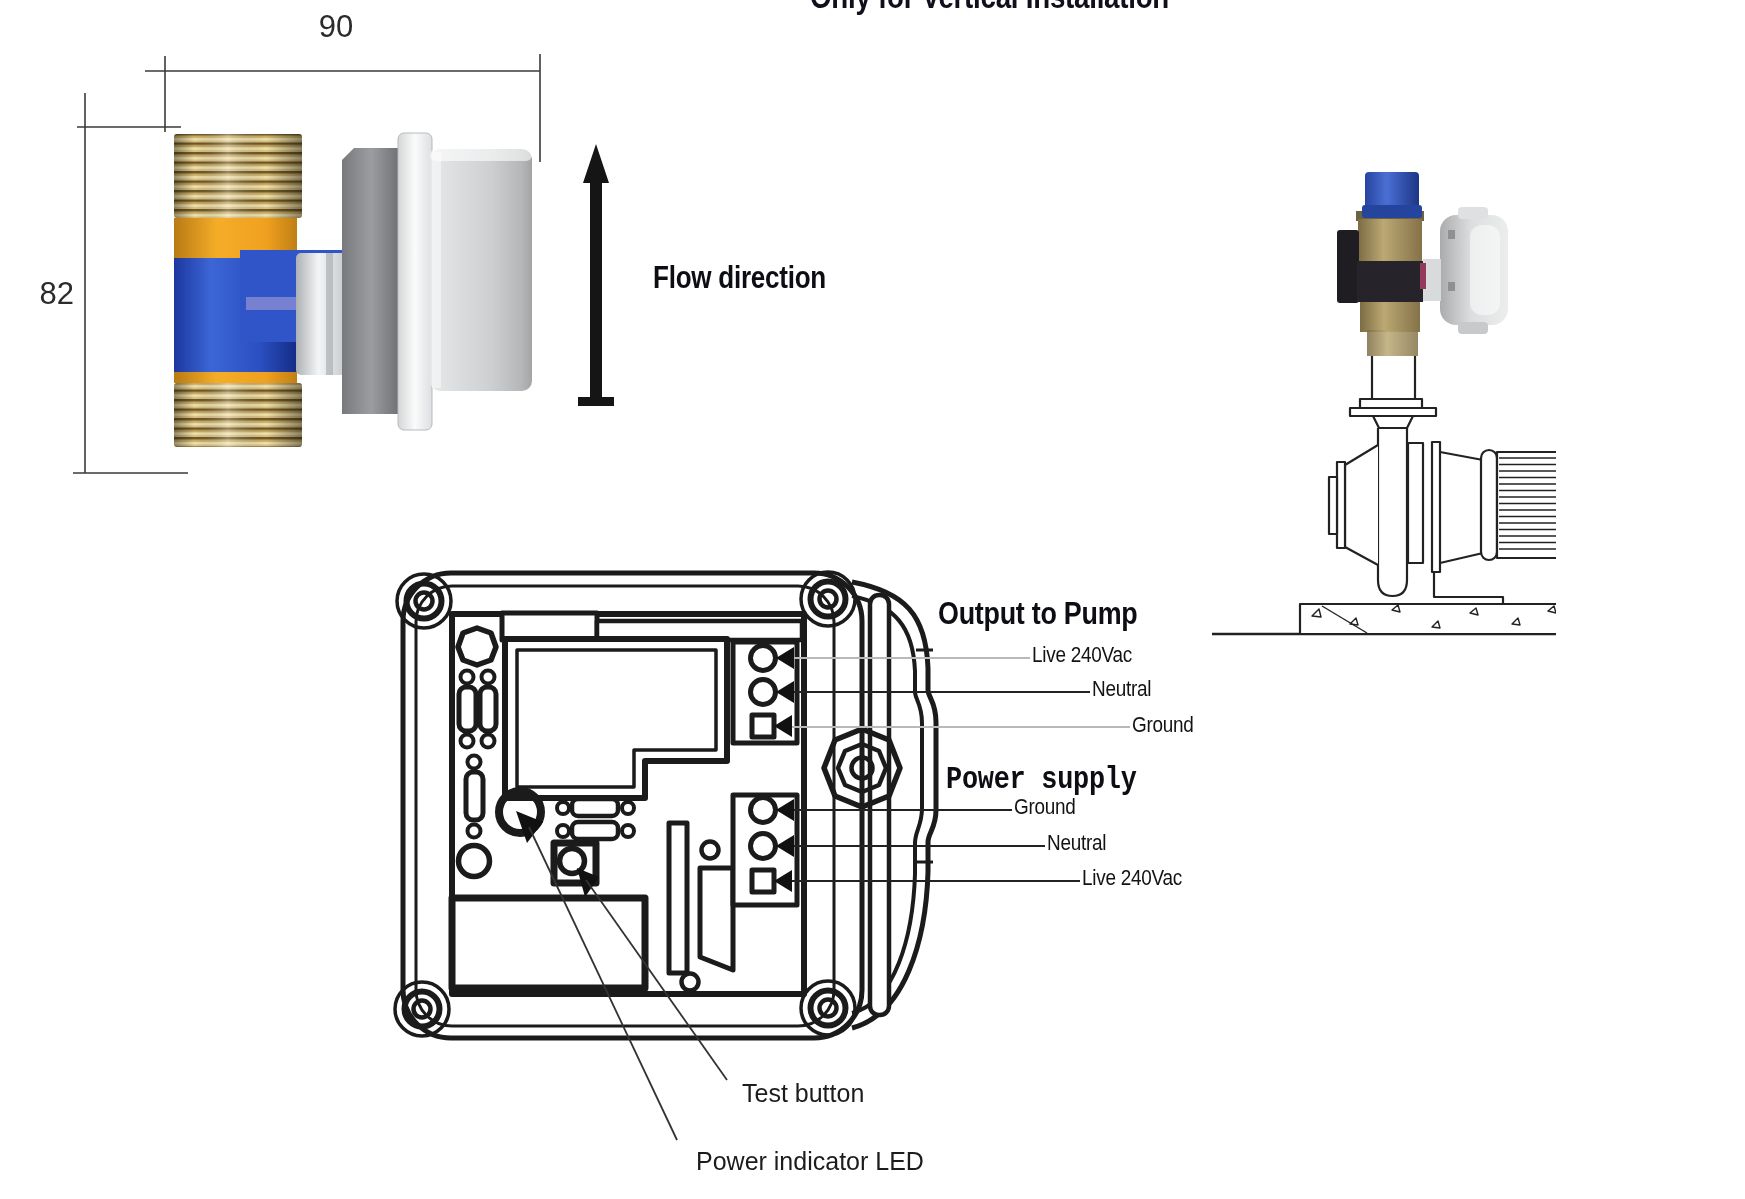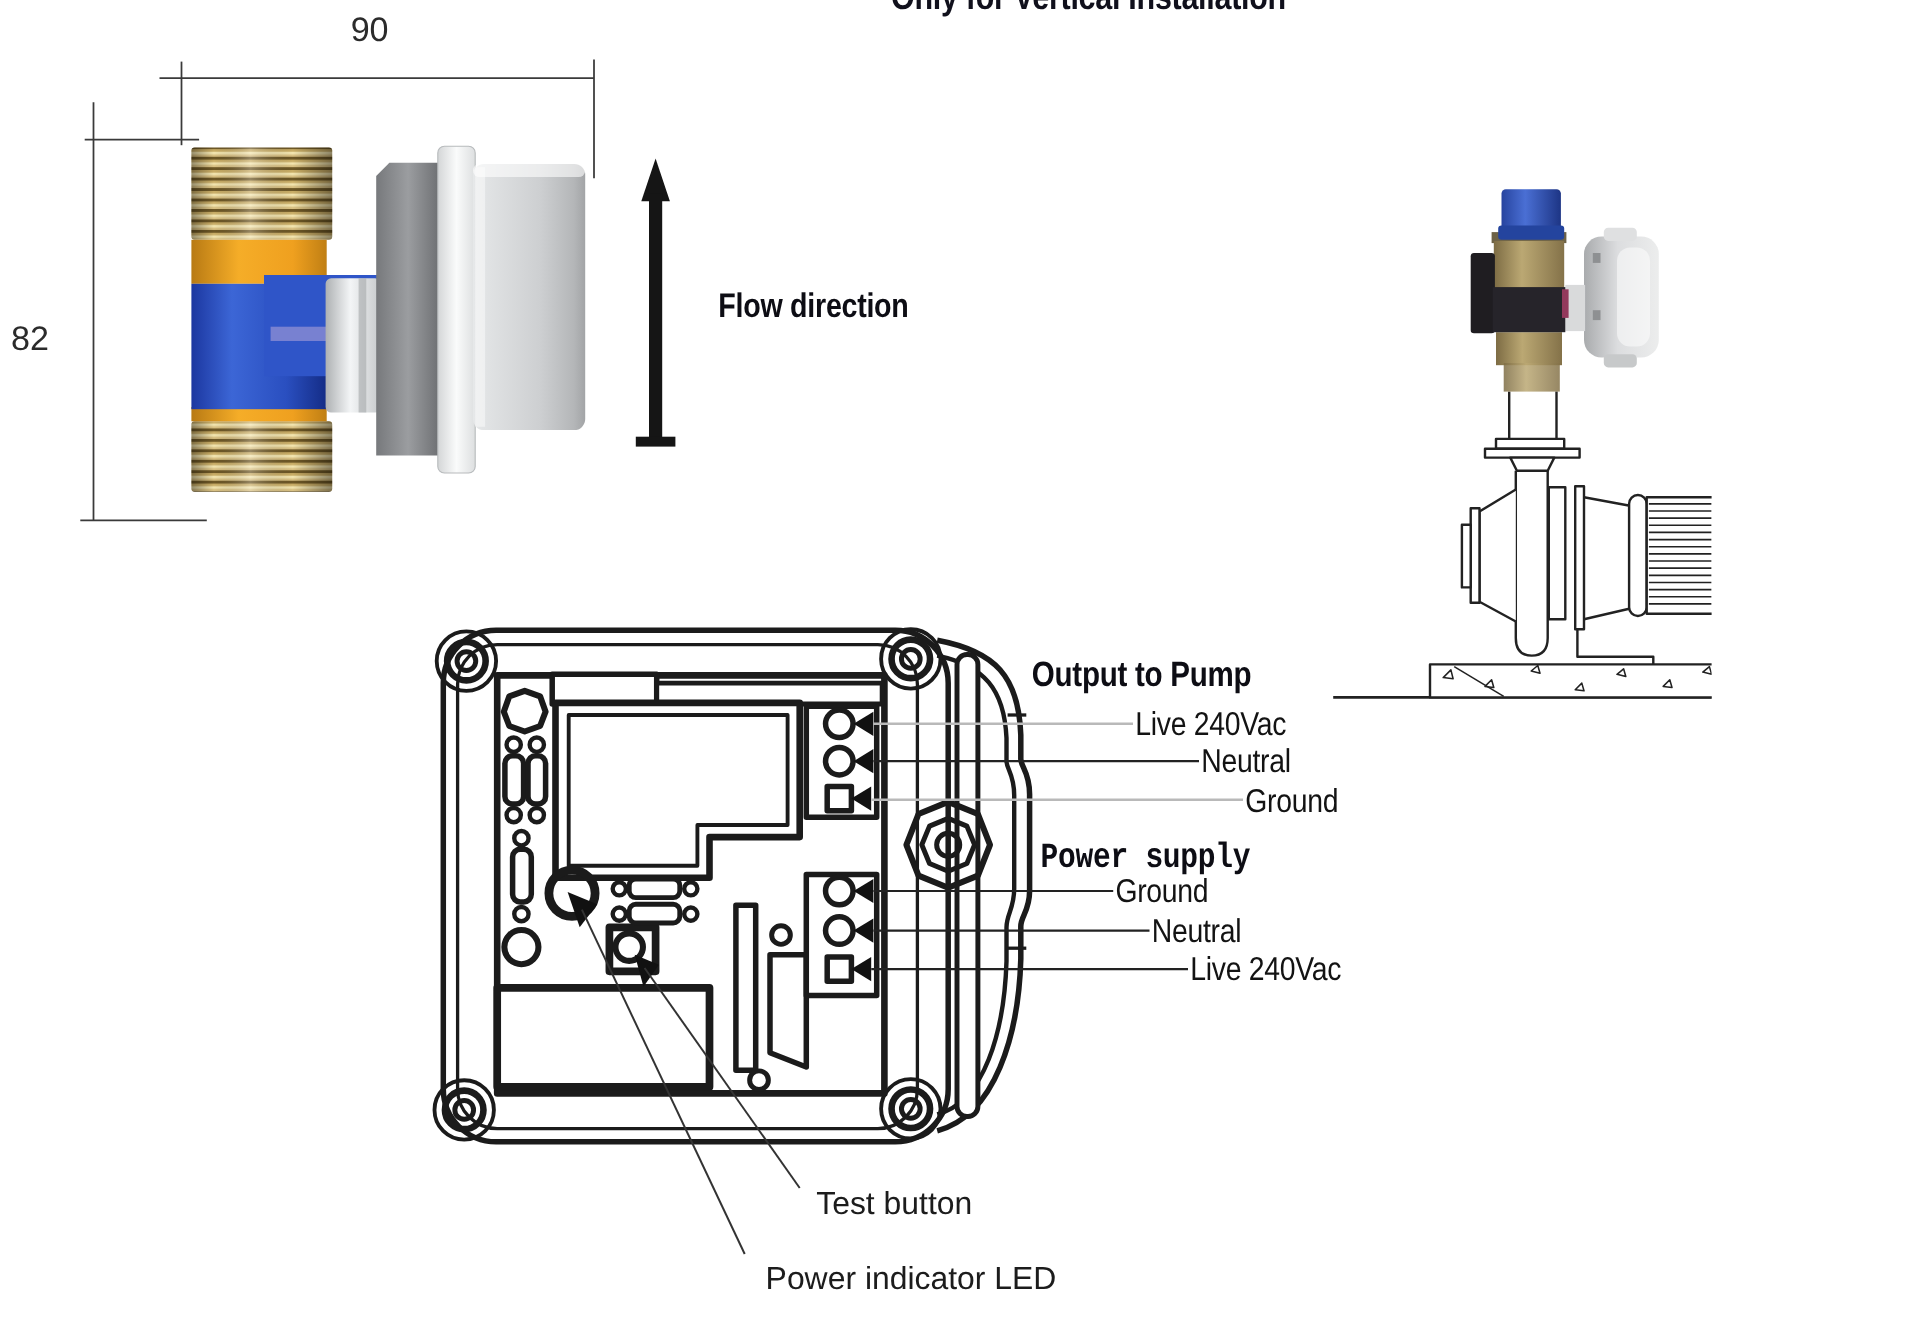--- a/index.html
+++ b/index.html
@@ -2,23 +2,23 @@
 <html><head>
 <meta charset="utf-8">
 <style>
   html,body{margin:0;padding:0;background:#fff;}
   #page{position:relative;width:1556px;height:1199px;background:#fff;overflow:hidden;
         font-family:"Liberation Sans",sans-serif;}
   .lbl{position:absolute;color:#131313;white-space:nowrap;line-height:1;}
   .cond{display:inline-block;transform:scaleX(.86);transform-origin:0 50%;letter-spacing:-.3px;}
   .bcond{display:inline-block;transform:scaleX(.84);transform-origin:0 50%;font-weight:bold;letter-spacing:-.3px;}
   .dim{font-size:31px;color:#2b2b2b;}
-  .term{font-size:30px;}
+  .term{font-size:22px;}
   .head{font-size:32px;color:#0d0d14;}
-  .plain{font-size:29px;color:#1c1c1c;}
+  .plain{font-size:25px;color:#1c1c1c;}
   svg{position:absolute;left:0;top:0;}
 </style>
 </head>
 <body>
 
 <div id="page">
 
 <svg width="1745" height="1199" viewBox="0 0 1745 1199">
   <defs>
     <pattern id="thr" width="10" height="9.5" patternUnits="userSpaceOnUse">
@@ -300,21 +300,21 @@
   </g>
 </svg>
 
 <div class="lbl" style="left:810px;top:-20px;font-size:33px;color:#10101c;">
   <span class="bcond">Only for Vertical Installation</span>
 </div>
 
 <div class="lbl dim" style="left:300px;top:11px;width:72px;text-align:center;">
   <span>90</span>
 </div>
-<div class="lbl dim" style="left:10px;top:292px;width:64px;text-align:left;">
+<div class="lbl dim" style="left:10px;top:278px;width:64px;text-align:right;">
   <span>82</span>
 </div>
 
 <div class="lbl head" style="left:629px;top:262px;font-size:31px;margin-left:24px;">
   <span class="bcond">Flow direction</span>
 </div>
 
 <div class="lbl head" style="left:938px;top:597px;">
   <span class="bcond">Output to Pump</span>
 </div>

